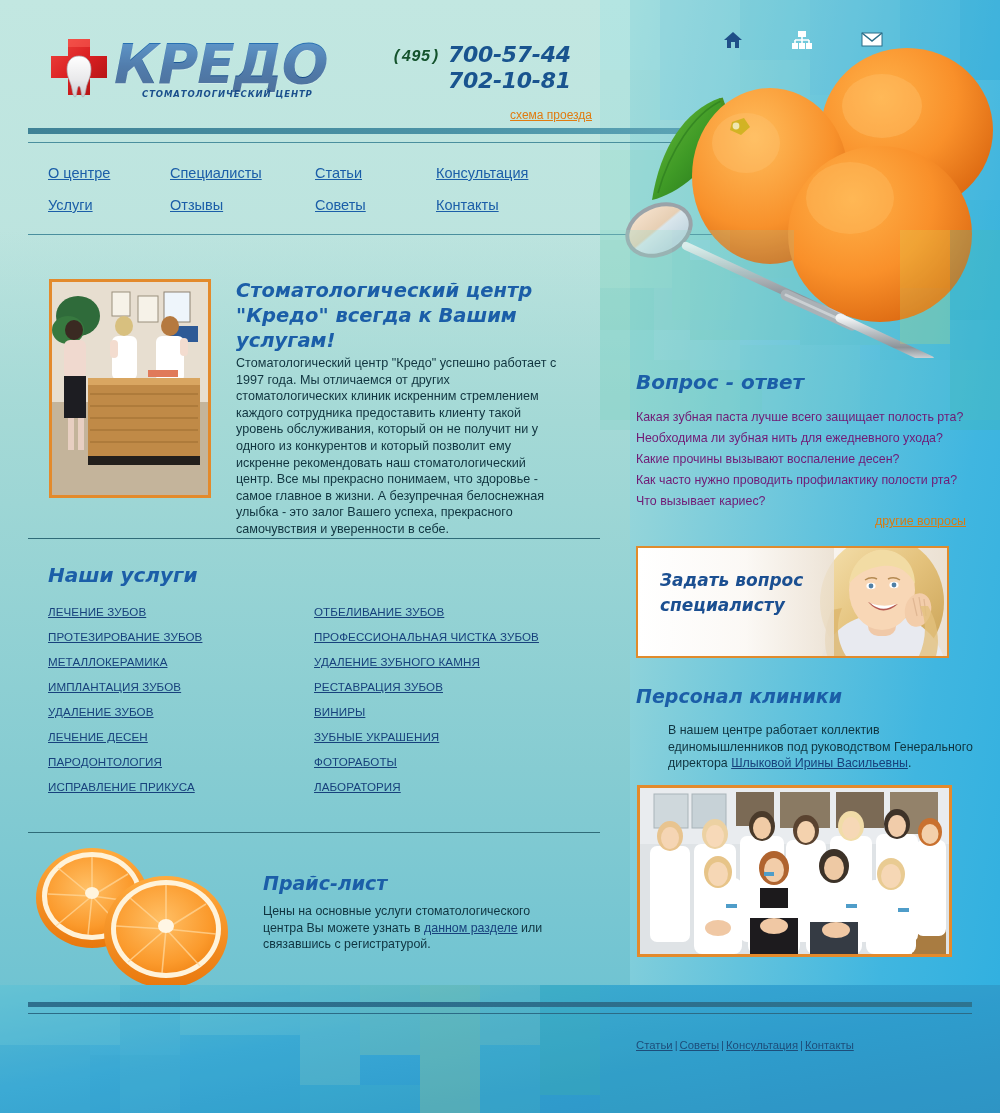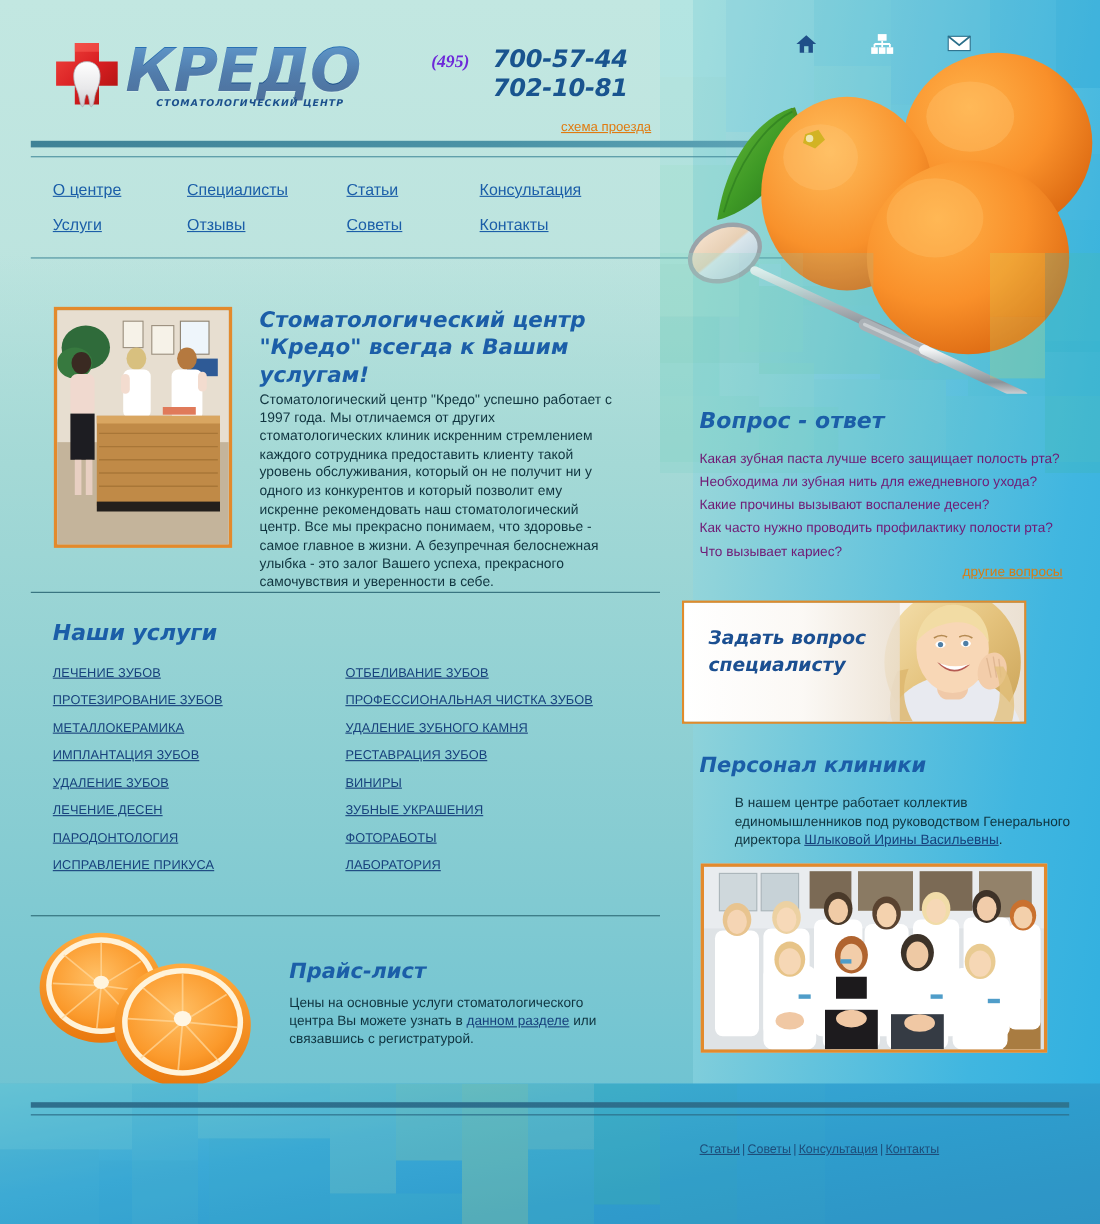--- a/index.html
+++ b/index.html
@@ -69,23 +69,23 @@
   }
   .logo-sub {
     position: absolute; left: 94px; top: 53px;
     font-family: "DejaVu Sans", sans-serif;
     font-size: 8.5px; font-weight: bold; font-style: italic;
     letter-spacing: .9px; color: #1a4f8c;
   }
 
   .phones { position: absolute; left: 392px; top: 42px; text-align: right; width: 200px; }
   .phone-code {
-    font-family: Liberation Serif, serif;
+    font-family: Liberation Mono, monospace;
     font-style: italic; font-weight: bold; font-size: 16px;
-    color: #6d28d9; position: absolute; left: 0; top: 6px;
+    color: #14532d; position: absolute; left: 0; top: 6px;
   }
   .phone-num {
     font-family: "DejaVu Sans", sans-serif;
     font-style: italic; font-weight: bold; font-size: 22px;
     color: #19548f; line-height: 26px; letter-spacing: -.3px;
     margin-left: 56px; text-align: left;
   }
   .map-link {
     display: inline-block; margin-top: 14px; margin-left: 56px;
     font-size: 12px; color: #e07b10; text-decoration: underline;
@@ -192,21 +192,21 @@
   .qa-list a {
     display: block; margin-bottom: 7px;
     font-size: 12.4px; color: #701a75; cursor: pointer;
   }
   .qa-more {
     position: absolute; left: 636px; top: 511px; width: 330px; text-align: right;
   }
   .qa-more a { font-size: 12.4px; color: #d97b12; text-decoration: underline; cursor: pointer; }
 
   .ask-banner {
-    position: absolute; left: 620px; top: 546px;
+    position: absolute; left: 636px; top: 546px;
     width: 313px; height: 112px;
     border: 2px solid #e08b2c; overflow: hidden;
     background: linear-gradient(90deg,#ffffff 0%, #fdfdfd 40%, #f2ece4 100%);
     cursor: pointer;
   }
   .ask-text {
     position: absolute; left: 22px; top: 20px; width: 170px;
     font-family: "DejaVu Sans", sans-serif;
     font-style: italic; font-weight: bold; font-size: 17px;
     line-height: 25px; color: #1b4f91;

